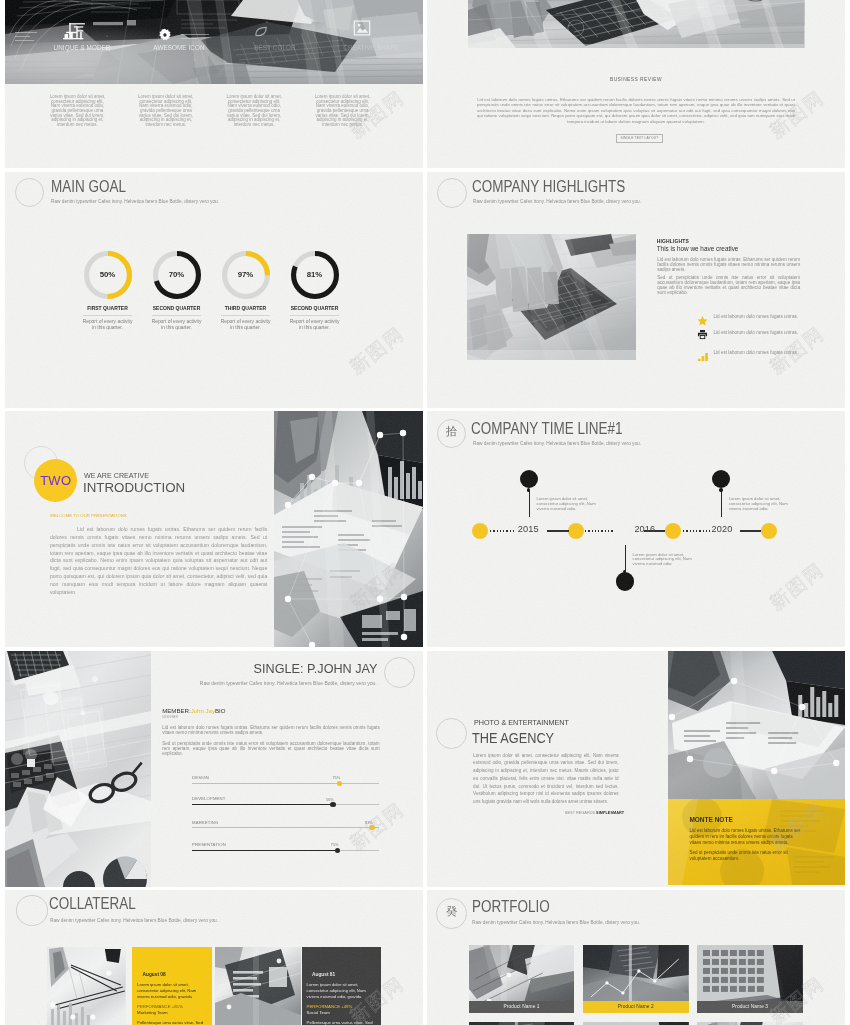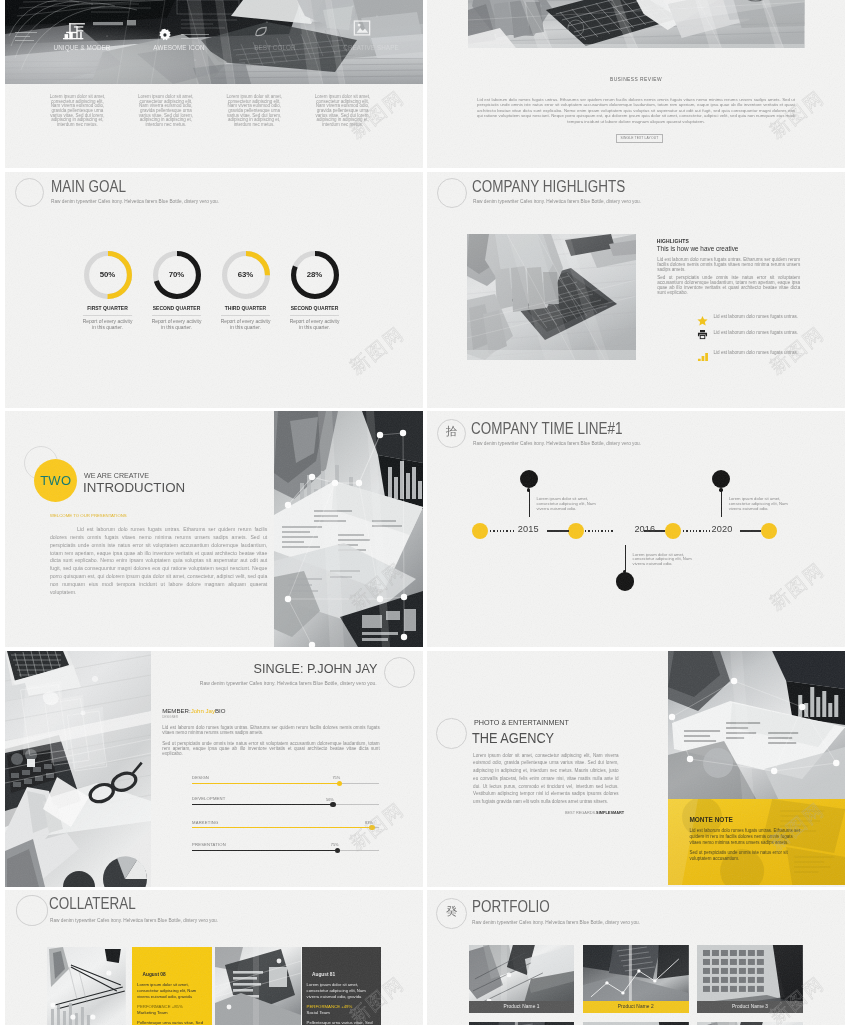--- a/index.html
+++ b/index.html
@@ -30,21 +30,21 @@
 .donut-val{position:absolute;inset:0;display:flex;align-items:center;justify-content:center;font-size:7.8px;font-weight:700;color:#242424;letter-spacing:0;}
 .donut-label{position:absolute;width:62px;text-align:center;font-size:5px;font-weight:700;color:#1f1f1f;letter-spacing:0;white-space:nowrap;line-height:1;}
 .donut-rule{position:absolute;height:1px;background:#d6d6d6;}
 .donut-cap{position:absolute;width:50px;text-align:center;font-size:4.9px;color:#7a7a7a;line-height:1.42;}
 
 .s4-h1{position:absolute;color:#2a2a2a;font-size:5px;font-weight:700;letter-spacing:.15px;line-height:1;}
 .s4-h2{position:absolute;color:#2a2a2a;font-size:6.4px;font-weight:400;letter-spacing:0;line-height:1.15;}
 .s4-p{position:absolute;color:#8b8b8b;font-size:4.6px;line-height:1.12;text-align:justify;}
 .s4-bullet{position:absolute;color:#8b8b8b;font-size:4.6px;white-space:nowrap;line-height:1;}
 
-.s5-badge{position:absolute;border-radius:50%;background:#fbc91b;display:flex;align-items:center;justify-content:center;color:#0f766e;font-size:13px;font-weight:400;letter-spacing:.3px;line-height:1;}
+.s5-badge{position:absolute;border-radius:50%;background:#fbc91b;display:flex;align-items:center;justify-content:center;color:#6d28d9;font-size:13px;font-weight:400;letter-spacing:.3px;line-height:1;}
 .s5-eyebrow{position:absolute;color:#4e4e4e;font-size:7px;letter-spacing:0;white-space:nowrap;line-height:1;transform:scaleX(1.02);transform-origin:left center;}
 .s5-title{position:absolute;color:#4e4e4e;font-size:12px;letter-spacing:0;white-space:nowrap;line-height:1;transform:scaleX(1.11);transform-origin:left center;}
 .s5-tag{position:absolute;color:#e3b423;font-size:4.3px;letter-spacing:0;white-space:nowrap;line-height:1;}
 .s5-body{position:absolute;color:#949494;font-size:5.15px;line-height:7.9px;text-align:justify;text-indent:27px;}
 
 .tl-line{position:absolute;background:#2b2b2b;height:2px;}
 .tl-dot-y{position:absolute;border-radius:50%;background:#f8c51d;}
 .tl-dot-b{position:absolute;border-radius:50%;background:#111;}
 .tl-year{position:absolute;color:#3a3a3a;font-size:9.2px;letter-spacing:.1px;white-space:nowrap;line-height:1;}
 .tl-note{position:absolute;color:#8b8b8b;font-size:4.2px;line-height:4.8px;width:64px;}
@@ -311,28 +311,28 @@
         <div class="donut" style="left: 147.5px; top: 78.9px; width: 48px; height: 48px; text-decoration: underline;"><svg width="48" height="48" viewBox="0 0 48 48">
             <circle cx="24" cy="24" r="21.45" fill="none" stroke="#d9d9d9" stroke-width="5.1"></circle>
             <circle cx="24" cy="24" r="21.45" fill="none" stroke="#111111" stroke-width="5.1" stroke-dasharray="94.34 134.77" transform="rotate(-90 24 24)"></circle>
           </svg><div class="donut-val">70%</div></div>
         <div class="donut-label" style="left: 140.5px; top: 134px;">SECOND QUARTER</div>
         <div class="donut-rule" style="left: 146.8px; top: 142.8px; width: 49.4px;"></div>
         <div class="donut-cap" style="left: 146.5px; top: 146.5px;">Report of every activity in this quarter.</div>
         <div class="donut" style="left: 216.5px; top: 78.9px; width: 48px; height: 48px;"><svg width="48" height="48" viewBox="0 0 48 48">
             <circle cx="24" cy="24" r="21.45" fill="none" stroke="#d9d9d9" stroke-width="5.1"></circle>
             <circle cx="24" cy="24" r="21.45" fill="none" stroke="#f7c413" stroke-width="5.1" stroke-dasharray="33.69 134.77" transform="rotate(-90 24 24)"></circle>
-          </svg><div class="donut-val">63%</div></div>
+          </svg><div class="donut-val">97%</div></div>
         <div class="donut-label" style="left: 209.5px; top: 134px;">THIRD QUARTER</div>
         <div class="donut-rule" style="left: 215.8px; top: 142.8px; width: 49.4px;"></div>
         <div class="donut-cap" style="left: 215.5px; top: 146.5px;">Report of every activity in this quarter.</div>
         <div class="donut" style="left: 285.5px; top: 78.9px; width: 48px; height: 48px;"><svg width="48" height="48" viewBox="0 0 48 48">
             <circle cx="24" cy="24" r="21.45" fill="none" stroke="#d9d9d9" stroke-width="5.1"></circle>
             <circle cx="24" cy="24" r="21.45" fill="none" stroke="#111111" stroke-width="5.1" stroke-dasharray="109.17 134.77" transform="rotate(-90 24 24)"></circle>
-          </svg><div class="donut-val">28%</div></div>
+          </svg><div class="donut-val">81%</div></div>
         <div class="donut-label" style="left: 278.5px; top: 134px;">SECOND QUARTER</div>
         <div class="donut-rule" style="left: 284.8px; top: 142.8px; width: 49.4px;"></div>
         <div class="donut-cap" style="left: 284.5px; top: 146.5px;">Report of every activity in this quarter.</div>
       </div>
 </div>
 
 <div class="slide" style="left:427px;top:172px;">
   <div class="ring" style="left:10px;top:6px;width:30px;height:30px;"></div>
   <div class="h-title" style="left:44.5px;top:7px;font-size:16px;line-height:1;">COMPANY HIGHLIGHTS</div>
   <div class="h-sub" style="left:46px;top:27px;font-size:5.0px;line-height:1;">Raw denim typewriter Cafes irony. Helvetica farers Blue Bottle, distery vero you.</div>

